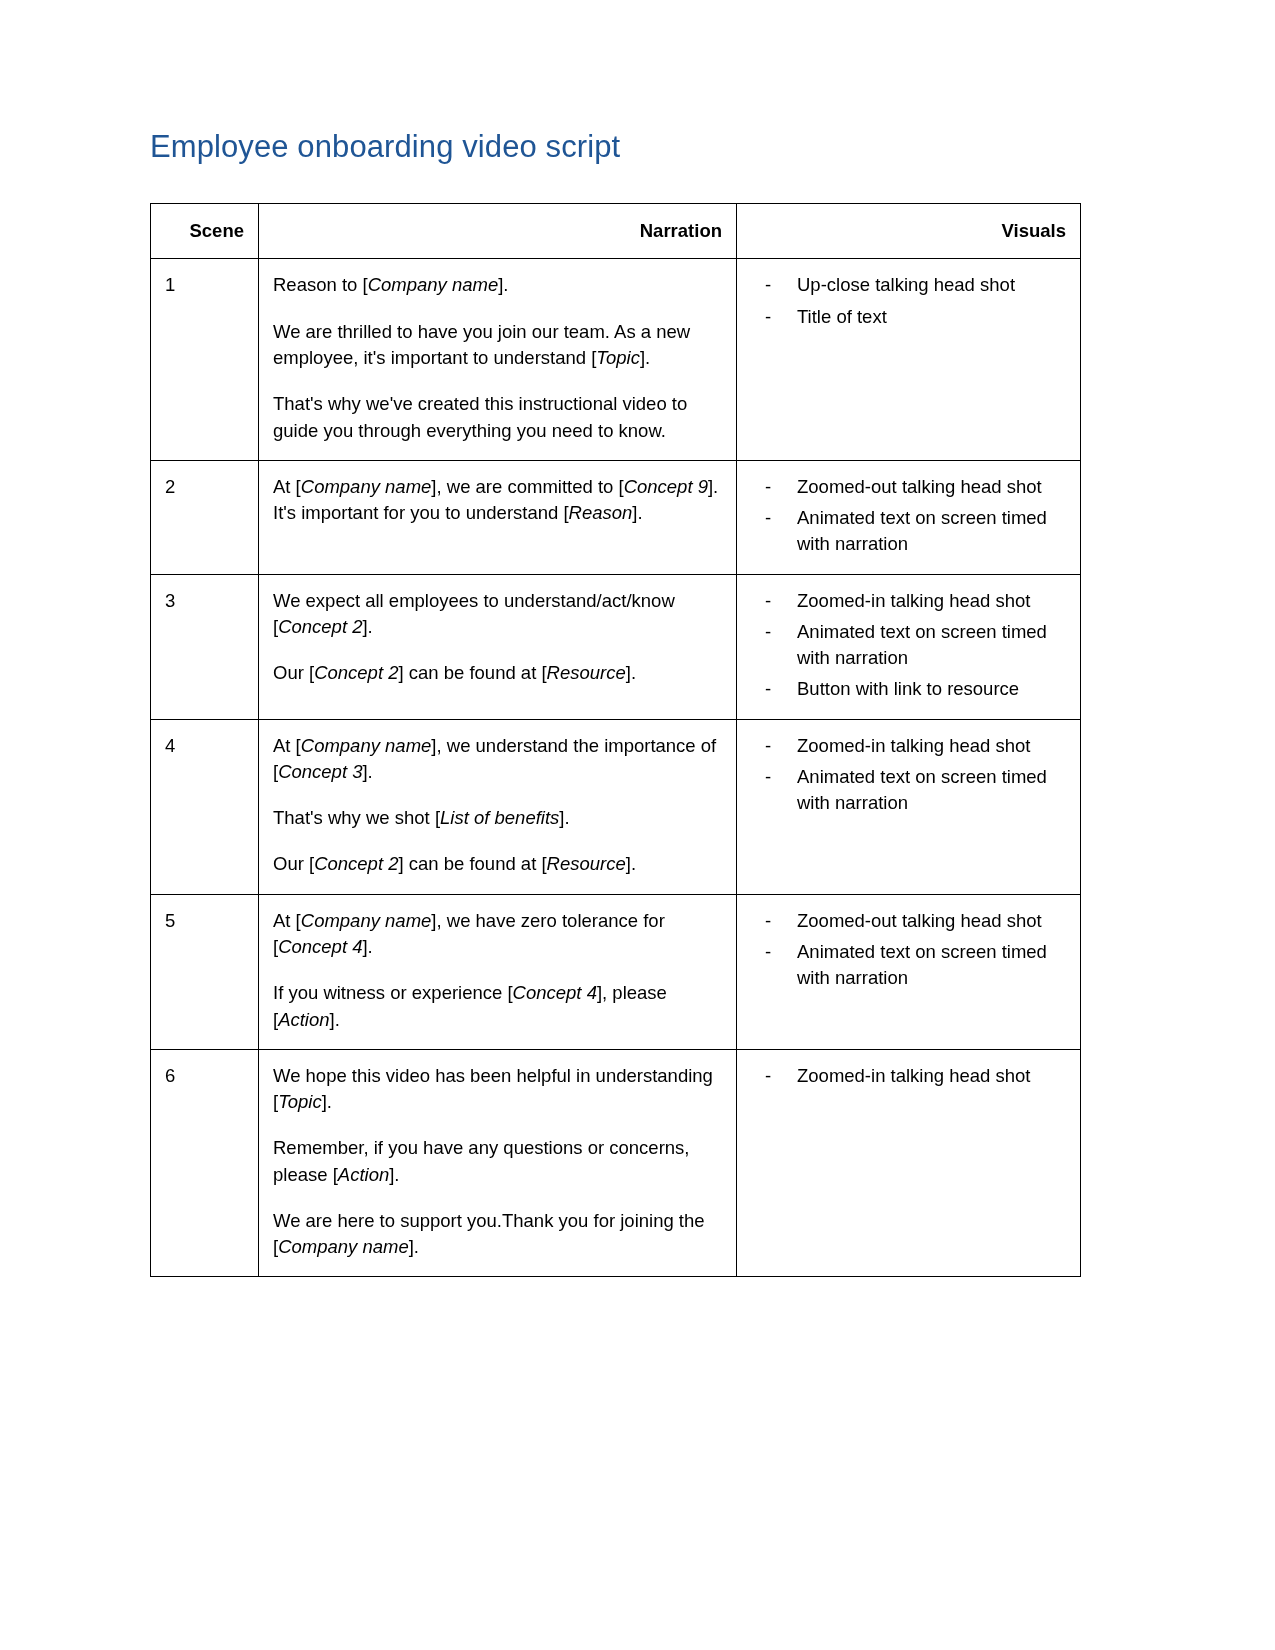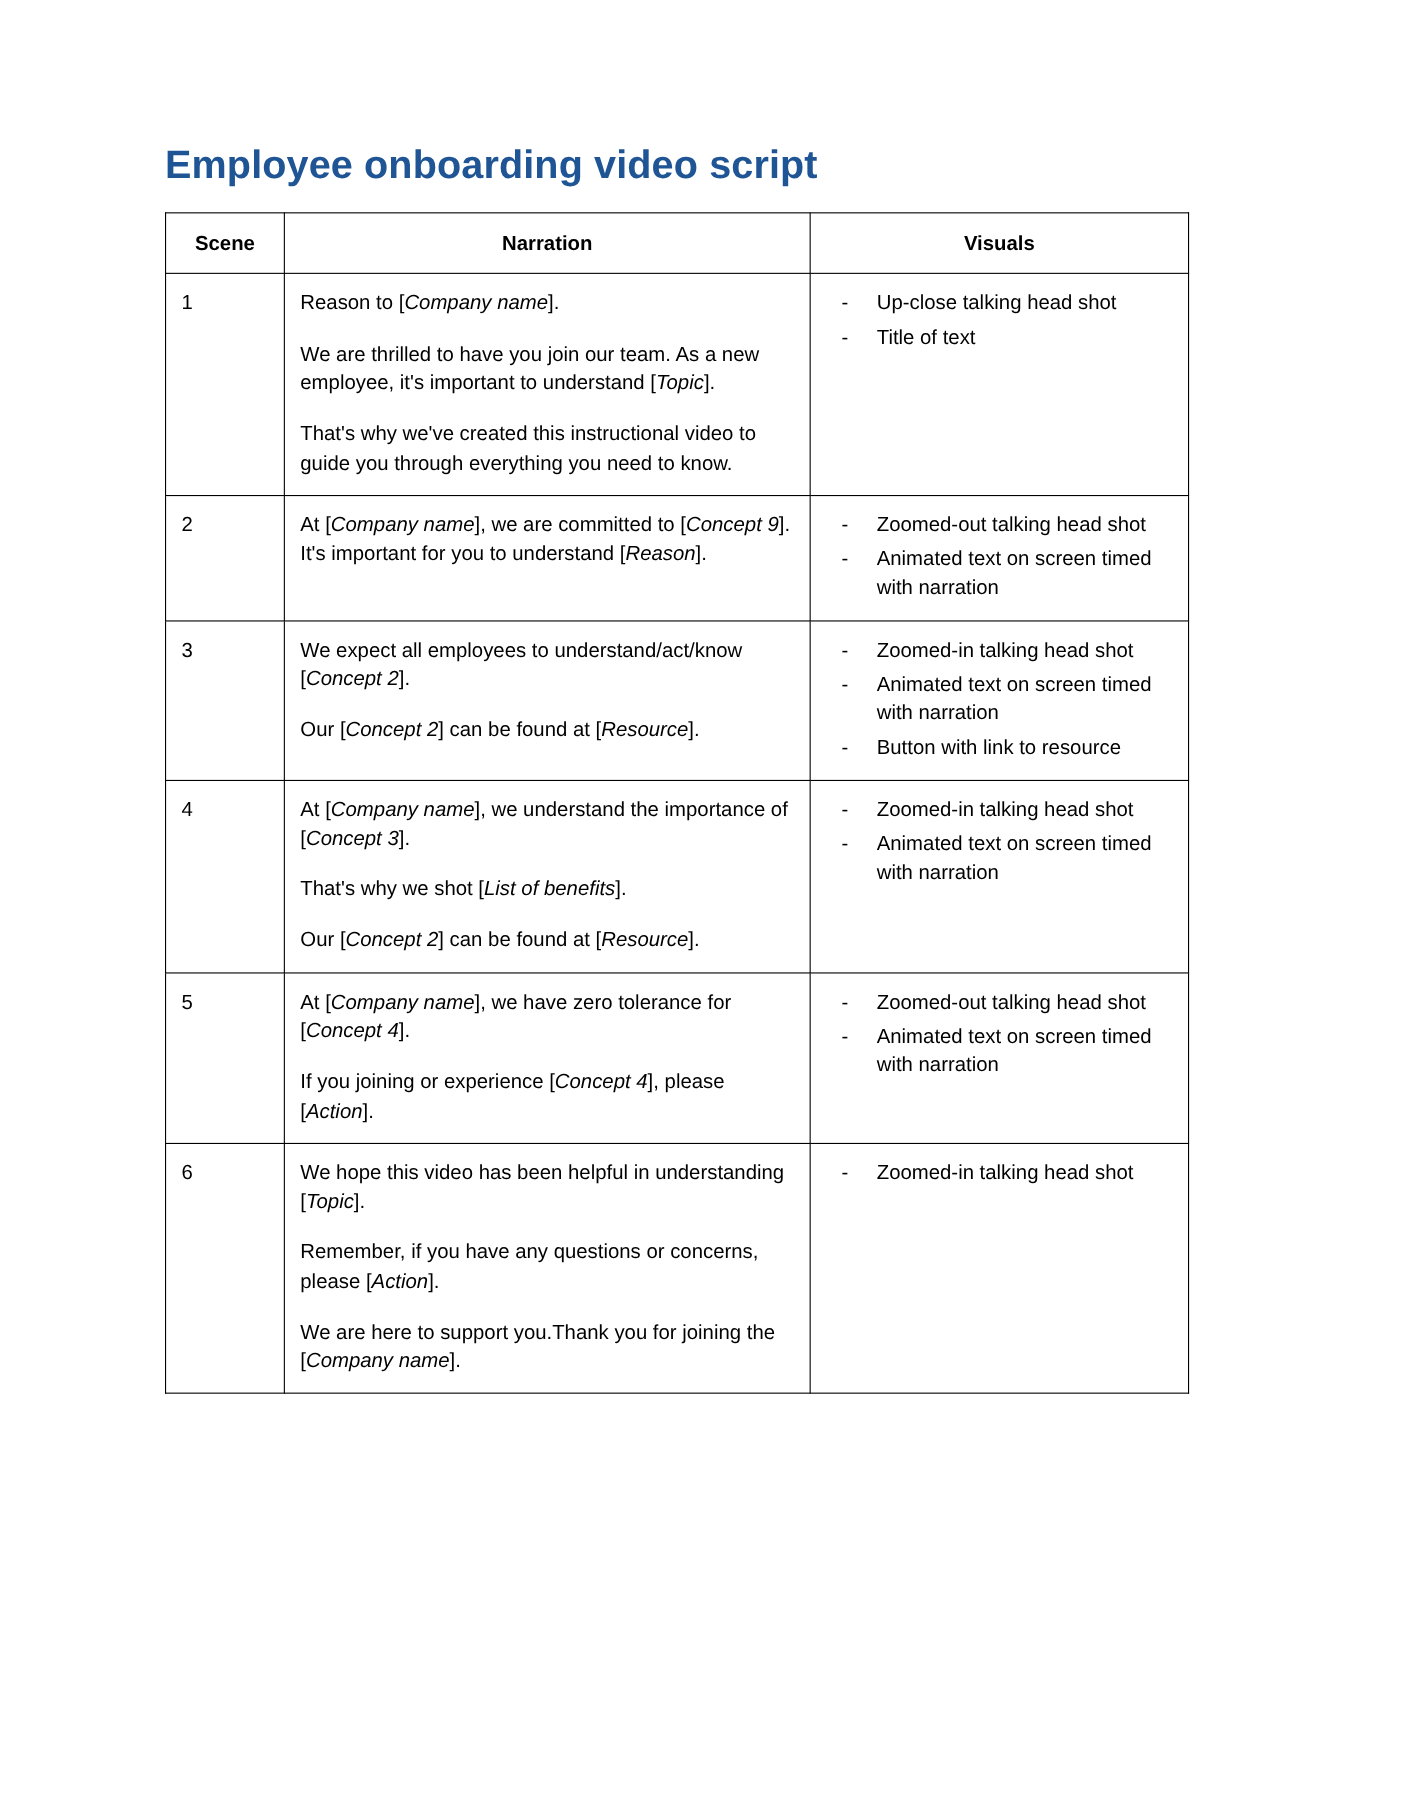--- a/index.html
+++ b/index.html
@@ -15,25 +15,25 @@
     -webkit-font-smoothing: antialiased;
   }
   .page {
     width: 1275px;
     min-height: 1650px;
     box-sizing: border-box;
     padding: 128px 150px 80px 150px;
     background: #ffffff;
   }
   .doc-title {
-    font-size: 36px;
-    font-weight: 700;
+    font-size: 31px;
+    font-weight: 400;
     color: #1f5595;
     letter-spacing: 0.1px;
-    margin: 0 0 22px 0;
+    margin: 0 0 38px 0;
     line-height: 1.2;
   }
   .doc-subtitle {
     font-size: 25px;
     font-weight: 400;
     color: #555555;
     margin: 0 0 44px 0;
     line-height: 1.2;
   }
   table.script-table {
@@ -44,21 +44,21 @@
   table.script-table th,
   table.script-table td {
     border: 1px solid #000000;
     vertical-align: top;
     padding: 13px 14px 16px 14px;
     font-size: 18.5px;
     line-height: 1.42;
   }
   table.script-table th {
     font-weight: bold;
-    text-align: center;
+    text-align: right;
     padding-top: 14px;
     padding-bottom: 14px;
   }
   col.col-scene { width: 108px; }
   col.col-narration { width: 478px; }
   col.col-visuals { width: 344px; }
 
   .cell-scene {
     font-size: 18.5px;
   }
@@ -161,21 +161,21 @@
             <ul class="visual-list">
               <li><span class="dash">-</span><span>Zoomed-in talking head shot</span></li>
               <li><span class="dash">-</span><span>Animated text on screen timed with narration</span></li>
             </ul>
           </td>
         </tr>
         <tr>
           <td class="cell-scene">5</td>
           <td class="narration">
             <p><span>At [</span><em>Company name</em><span>], we have zero tolerance for [</span><em>Concept 4</em><span>].</span></p>
-            <p><span>If you joining or experience [</span><em>Concept 4</em><span>], please [</span><em>Action</em><span>].</span></p>
+            <p><span>If you witness or experience [</span><em>Concept 4</em><span>], please [</span><em>Action</em><span>].</span></p>
           </td>
           <td class="visuals">
             <ul class="visual-list">
               <li><span class="dash">-</span><span>Zoomed-out talking head shot</span></li>
               <li><span class="dash">-</span><span>Animated text on screen timed with narration</span></li>
             </ul>
           </td>
         </tr>
         <tr>
           <td class="cell-scene">6</td>

